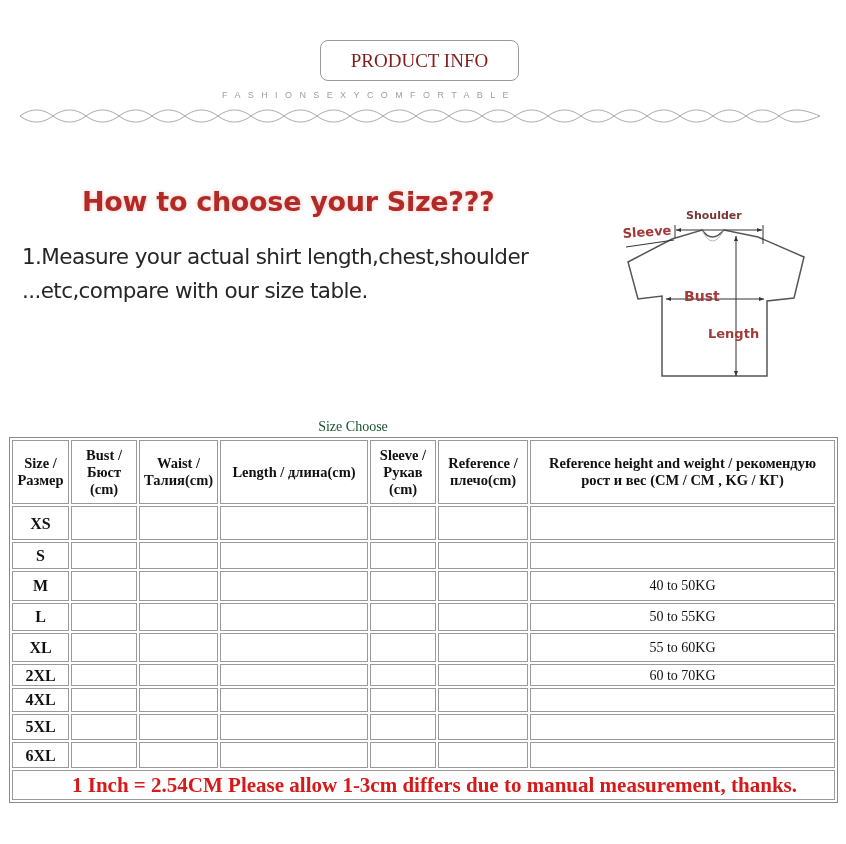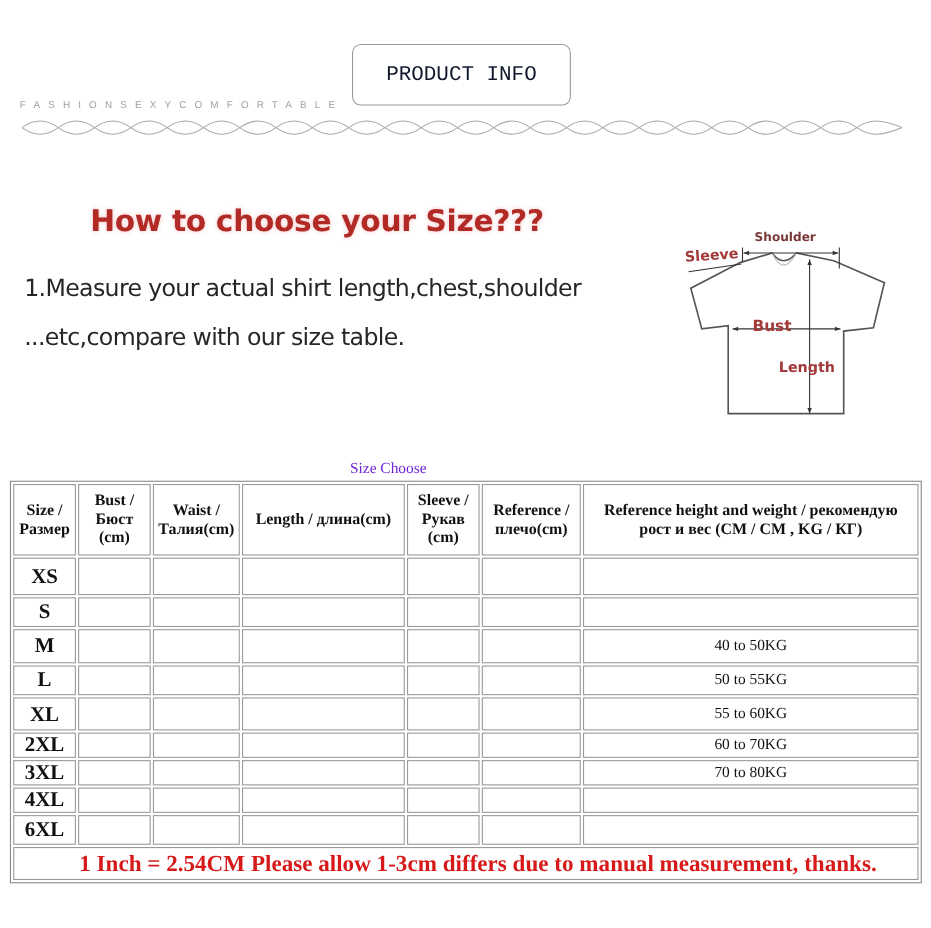--- a/index.html
+++ b/index.html
@@ -1,59 +1,59 @@
 <!DOCTYPE html>
 <html><head>
 <meta charset="utf-8">
 <style>
   html, body { margin: 0; padding: 0; background: #ffffff; }
   body { width: 846px; height: 844px; position: relative; overflow: hidden; font-family: "Liberation Serif", serif; }
 
   .product-info-box {
-    position: absolute; left: 320px; top: 40px; width: 199px; height: 56px;
+    position: absolute; left: 320px; top: 40px; width: 199px; height: 41px;
     border: 1.5px solid #9a9a9a; border-radius: 8px; box-sizing: border-box;
     display: flex; align-items: center; justify-content: center;
-    font-family: Liberation Mono, monospace; font-size: 19px; color: #0f172a; letter-spacing: 0px;
+    font-family: Liberation Serif, serif; font-size: 19px; color: #7f1d1d; letter-spacing: 0px;
   }
   .tagline {
-    position: absolute; left: 0; top: 90px; width: 720px; text-align: left;
+    position: absolute; left: 0; top: 90px; width: 720px; text-align: center;
     font-family: "Liberation Sans", sans-serif; font-size: 9px; color: #a0a0a0; letter-spacing: 7.4px;
     padding-left: 18px; box-sizing: border-box;
   }
   .wave-divider { position: absolute; left: 20px; top: 108px; width: 800px; height: 16px; }
 
   .size-guide-title {
     position: absolute; left: 82px; top: 186px;
     font-family: "DejaVu Sans", sans-serif; font-weight: bold; font-size: 27px; color: #b22a25;
     text-shadow: 0 0 4px rgba(230,120,120,0.45); letter-spacing: -0.3px;
   }
   .instructions {
     position: absolute; left: 22px; top: 240px; width: 600px;
-    font-family: "DejaVu Sans", sans-serif; font-size: 21.5px; color: #262626; line-height: 45px; letter-spacing: -0.6px;
+    font-family: "DejaVu Sans", sans-serif; font-size: 21.5px; color: #262626; line-height: 34px; letter-spacing: -0.6px;
   }
   .instructions p { margin: 0; }
   .instructions p + p { margin-top: 1px; }
 
   .tshirt-diagram { position: absolute; left: 612px; top: 200px; width: 200px; height: 185px; }
 
   .size-table-caption {
     position: absolute; left: 0; top: 419px; width: 706px; text-align: center;
-    font-size: 14px; color: #6d28d9;
+    font-size: 14px; color: #14532d;
   }
   table.size-table {
     position: absolute; left: 9px; top: 437px; width: 829px; height: 366px;
     border-collapse: separate; border-spacing: 2px;
     border: 1px solid #8a8a8a; box-sizing: border-box; table-layout: fixed;
   }
   table.size-table td, table.size-table th {
     border: 1px solid #9a9a9a; padding: 0 2px; text-align: center; vertical-align: middle;
     font-size: 14px; color: #111; line-height: 17px;
   }
   table.size-table th { font-weight: bold; font-size: 14.5px; }
-  table.size-table td.size-label { font-weight: bold; font-size: 19px; }
+  table.size-table td.size-label { font-weight: bold; font-size: 16px; }
   table.size-table td.note-cell {
     color: #d61a1a; font-weight: bold; font-size: 21px; letter-spacing: 0px; line-height: 26px; padding-left: 24px;
   }
 </style>
 </head>
 <body>
 
 <div class="product-info-box">
   <span>PRODUCT INFO</span>
 </div>
@@ -165,30 +165,30 @@
   <tr style="height:21px">
     <td class="size-label">2XL</td>
     <td></td>
     <td></td>
     <td></td>
     <td></td>
     <td></td>
     <td>60 to 70KG</td>
   </tr>
   <tr style="height:22px">
-    <td class="size-label">3XL</td>
-    <td></td>
-    <td></td>
-    <td></td>
-    <td></td>
-    <td></td>
-    <td>70 to 80KG</td>
-  </tr>
-  <tr style="height:22px">
     <td class="size-label">4XL</td>
+    <td></td>
+    <td></td>
+    <td></td>
+    <td></td>
+    <td></td>
+    <td></td>
+  </tr>
+  <tr style="height:25px">
+    <td class="size-label">5XL</td>
     <td></td>
     <td></td>
     <td></td>
     <td></td>
     <td></td>
     <td></td>
   </tr>
   <tr style="height:25px">
     <td class="size-label">6XL</td>
     <td></td>

